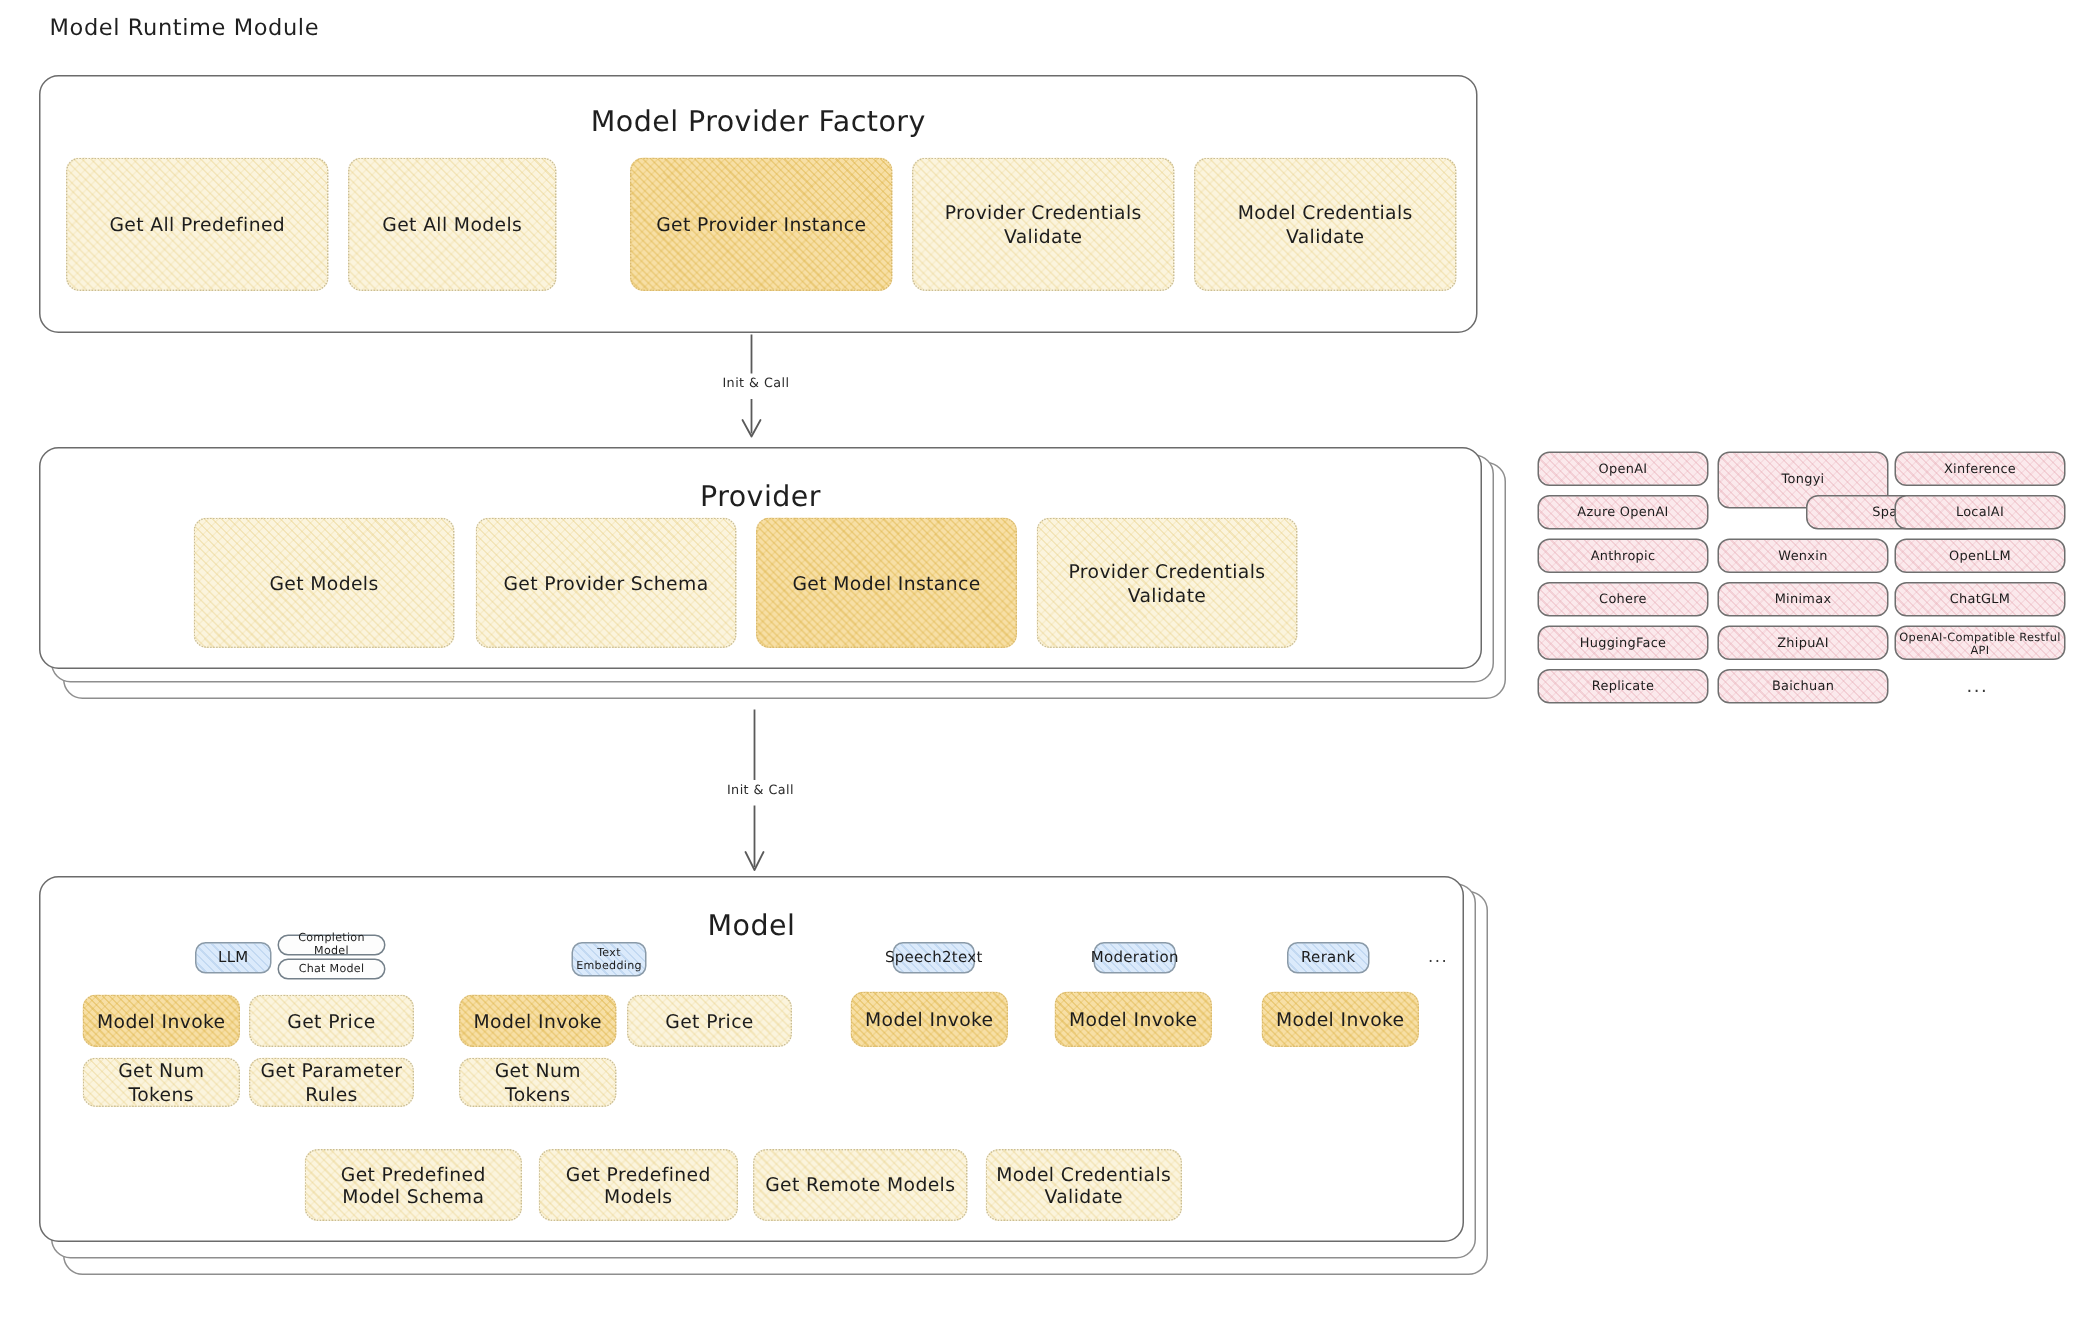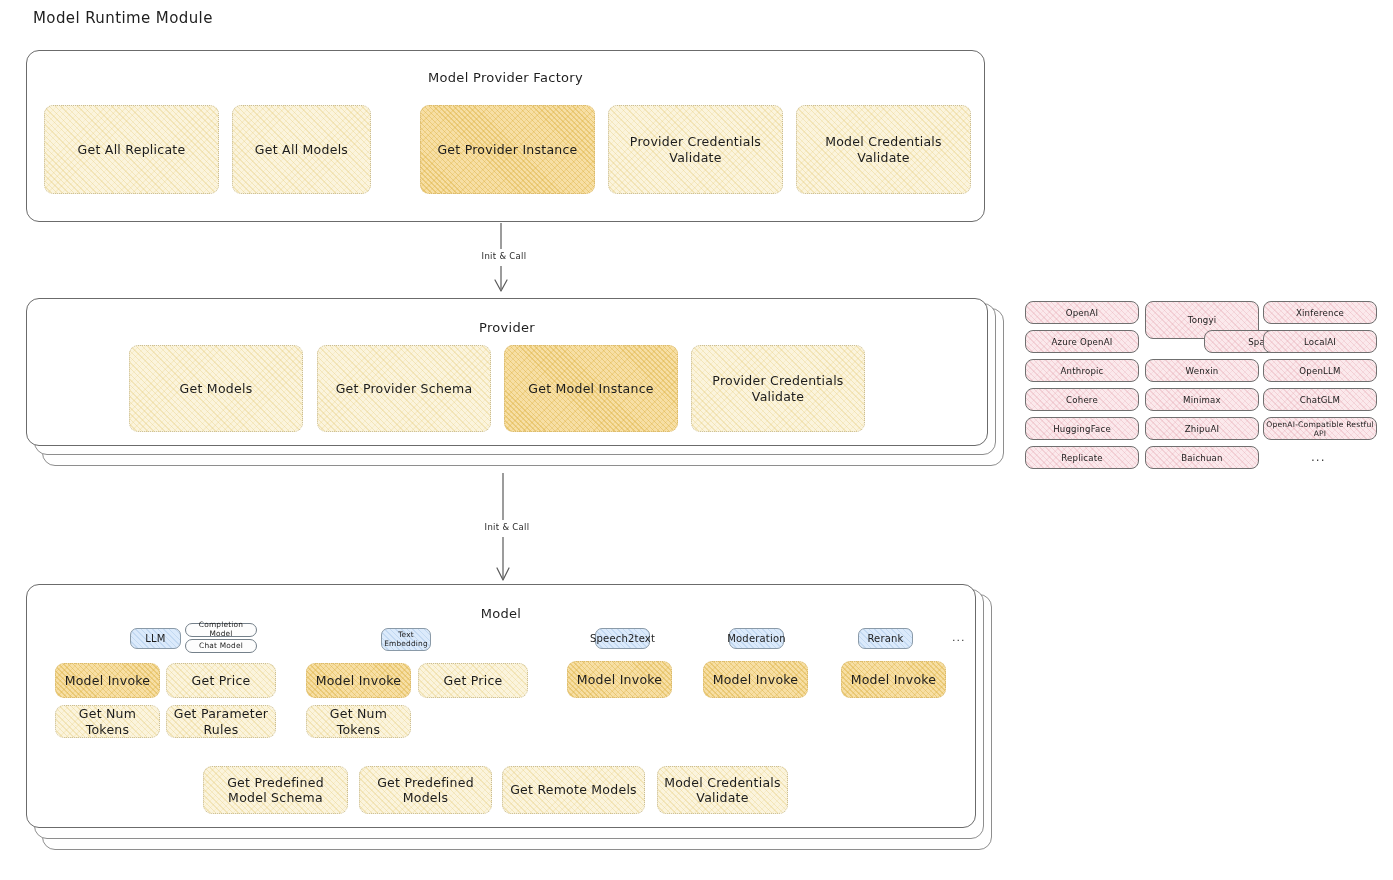--- a/index.html
+++ b/index.html
@@ -29,21 +29,21 @@
   .card-shadow{
     position:absolute;
     background:#ffffff;
     border:1.2px solid #8e8e8e;
     border-radius:13px;
     box-sizing:border-box;
   }
   .card-title{
     position:absolute;
     width:100%;text-align:center;
-    font-size:13px;color:#1f1f1f;
+    font-size:19px;color:#1f1f1f;
     letter-spacing:.3px;
   }
 
   
   .leaf{
     position:absolute;
     box-sizing:border-box;
     border:1.4px dotted #c9bd96;
     border-radius:9px;
     display:flex;align-items:center;justify-content:center;
@@ -124,21 +124,21 @@
 <body>
 
 <div class="canvas">
 
   <div class="page-title">Model Runtime Module</div>
 
   <div class="card" style="left:26px;top:50px;width:959px;height:172px;">
     <div class="card-title" style="top:19px;">Model Provider Factory</div>
   </div>
 
-  <div class="leaf" style="left:44px;top:105px;width:175px;height:89px;">Get All Replicate</div>
+  <div class="leaf" style="left:44px;top:105px;width:175px;height:89px;">Get All Predefined</div>
   <div class="leaf" style="left:232px;top:105px;width:139px;height:89px;">Get All Models</div>
   <div class="leaf hl" style="left:420px;top:105px;width:175px;height:89px;">Get Provider Instance</div>
   <div class="leaf" style="left:608px;top:105px;width:175px;height:89px;">Provider Credentials Validate</div>
   <div class="leaf" style="left:796px;top:105px;width:175px;height:89px;">Model Credentials Validate</div>
 
   <div class="arrow-label" style="left:466px;top:251px;width:70px;">Init &amp; Call</div>
 
   <div class="card-shadow" style="left:42px;top:308px;width:962px;height:158px;"></div>
   <div class="card-shadow" style="left:34px;top:303px;width:962px;height:152px;"></div>
   <div class="card" style="left:26px;top:298px;width:962px;height:148px;">

